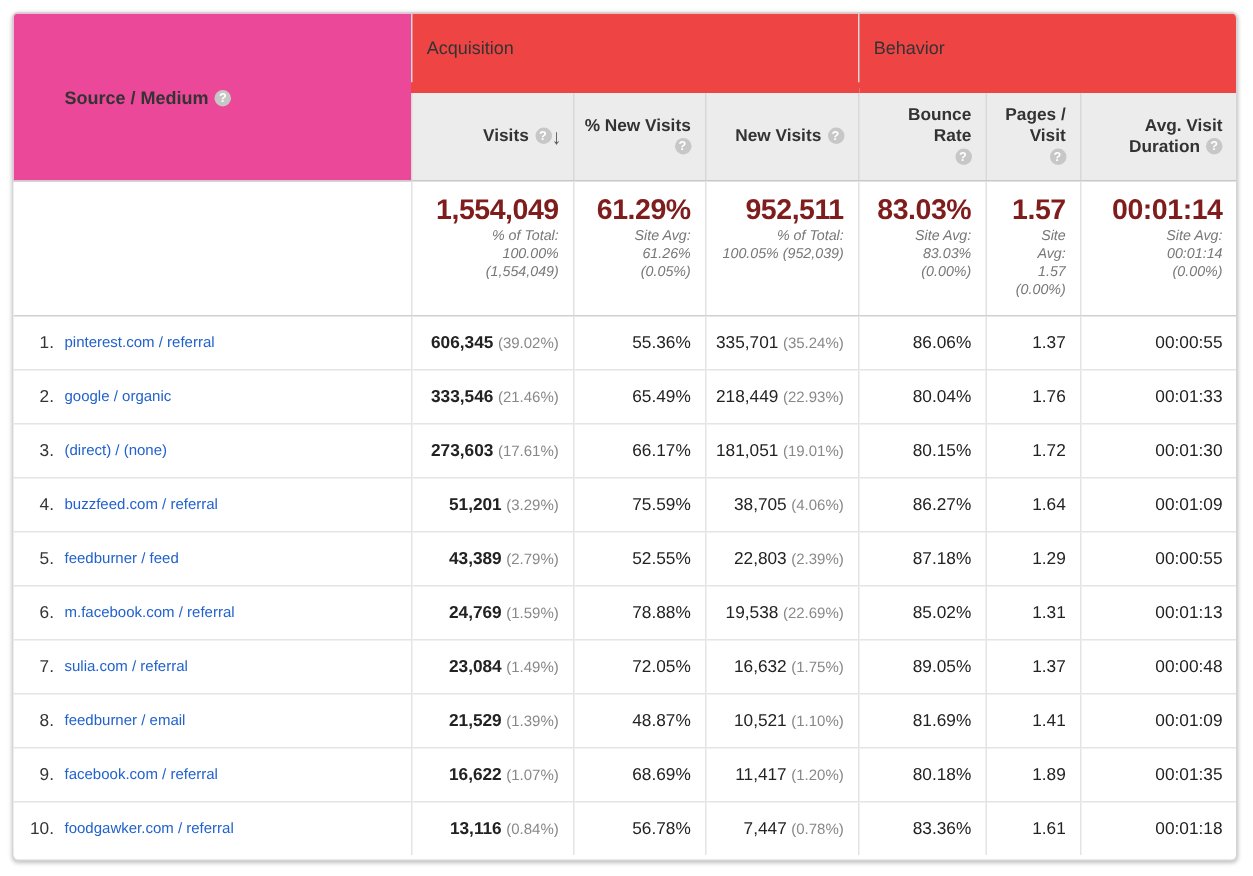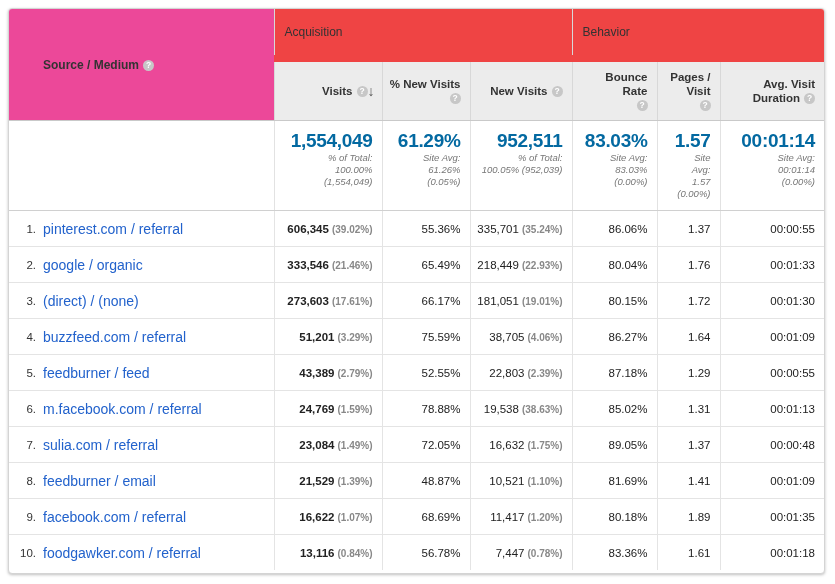--- a/index.html
+++ b/index.html
@@ -95,21 +95,21 @@
     border-bottom: 1px solid #d0d0d0;
     border-right: 1px solid #e2e2e2;
     text-align: right;
     padding: 9px 9px 10px 6px;
     vertical-align: top;
     background: #fff;
   }
   .totals td.blank { border-right: 1px solid #e2e2e2; }
   .bignum {
     font-size: 19px;
-    color: #0369a1;
+    color: #7f1d1d;
     font-weight: bold;
     letter-spacing: -0.3px;
     display: block;
     line-height: 22px;
   }
   .sub {
     font-size: 9.5px;
     color: #777;
     line-height: 12px;
     display: block;
@@ -135,27 +135,27 @@
     width: 34px;
     text-align: right;
     padding-right: 7px;
     color: #333;
     font-size: 11.5px;
     box-sizing: border-box;
   }
   .srcinner a {
     color: #2262cc;
     text-decoration: none;
-    font-size: 14px;
+    font-size: 10px;
   }
   .bold { font-weight: bold; }
   .pct {
     color: #888;
     font-size: 10px;
-    font-weight: bold;
+    font-weight: normal;
     margin-left: 3px;
   }
   .nobr { white-space: nowrap; }
   .lastrow td { border-bottom: none; padding-left: 12px; }
 </style>
 </head>
 <body>
 
 <div class="wrap">
   <table class="report">
@@ -323,21 +323,21 @@
 
       <tr class="datarow">
         <td class="srcwrap">
           <div class="srcinner">
             <span class="n">6.</span>
             <a href="#">m.facebook.com / referral</a>
           </div>
         </td>
         <td><span class="bold">24,769</span><span class="pct">(1.59%)</span></td>
         <td>78.88%</td>
-        <td><span>19,538</span><span class="pct">(38.63%)</span></td>
+        <td><span>19,538</span><span class="pct">(22.69%)</span></td>
         <td>85.02%</td>
         <td>1.31</td>
         <td style="border-right:none">00:01:13</td>
       </tr>
 
       <tr class="datarow">
         <td class="srcwrap">
           <div class="srcinner">
             <span class="n">7.</span>
             <a href="#">sulia.com / referral</a>

